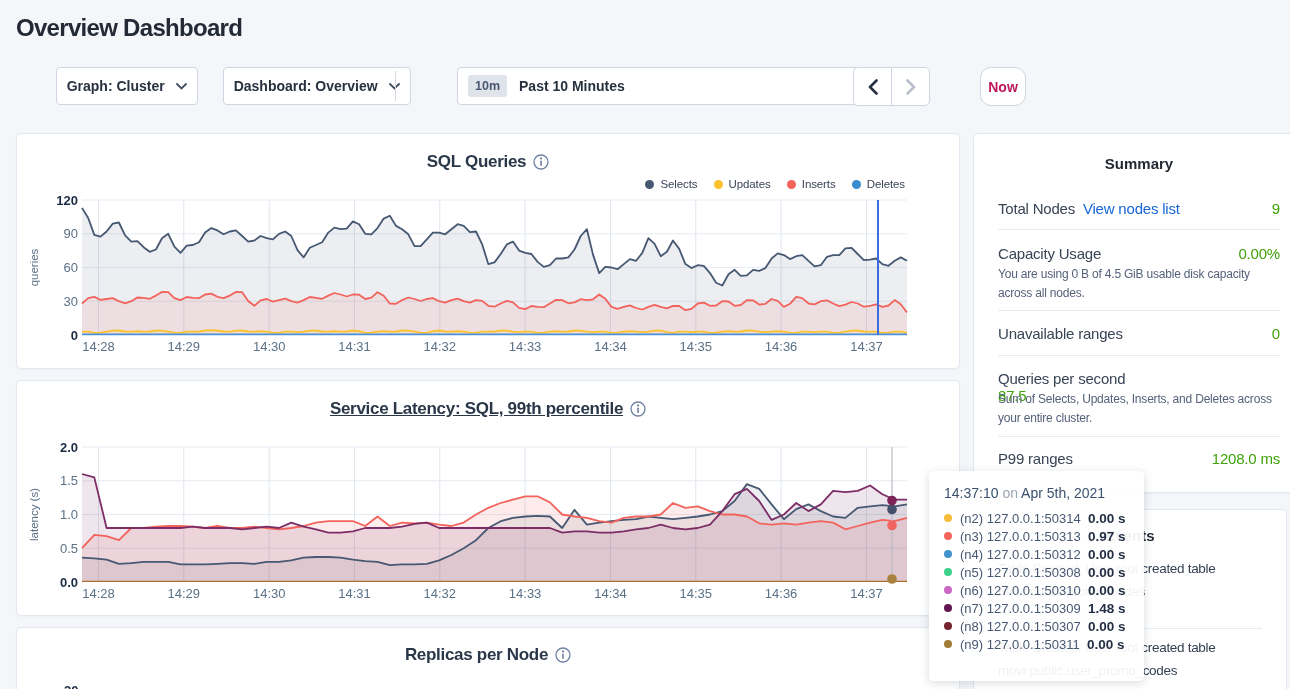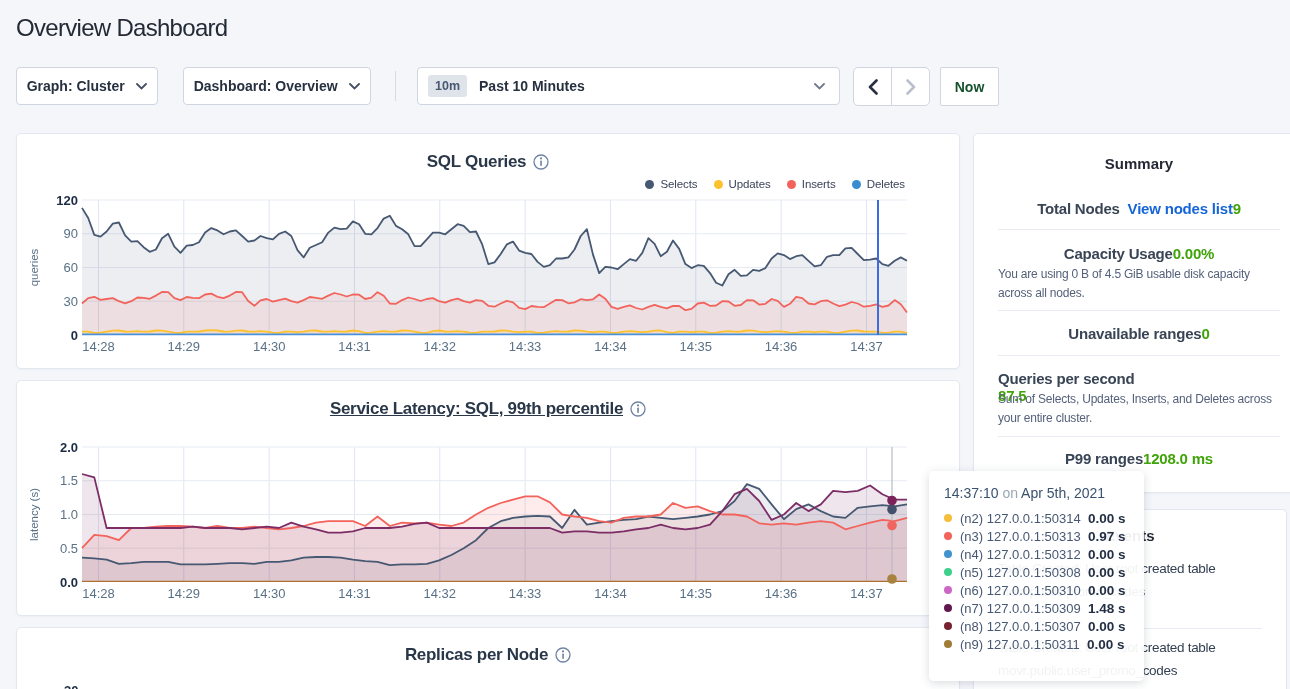--- a/index.html
+++ b/index.html
@@ -1,30 +1,30 @@
 <!DOCTYPE html>
 <html><head><meta charset="utf-8"><style>
 *{margin:0;padding:0;box-sizing:border-box;}
 html,body{width:1290px;height:689px;overflow:hidden;background:#f4f6fa;font-family:"Liberation Sans",sans-serif;}
 .abs{position:absolute;}
 .card{position:absolute;background:#fff;border:1px solid #e3e8f0;border-radius:5px;box-shadow:0 1px 2px rgba(56,76,108,0.04);}
-.btn{position:absolute;background:#fff;border:1px solid #cfd6e2;border-radius:4px;display:flex;align-items:center;justify-content:center;font-size:14px;font-weight:700;color:#26303f;}
+.btn{position:absolute;background:#fff;border:1px solid #cfd6e2;border-radius:4px;display:flex;align-items:center;justify-content:center;font-size:14px;font-weight:700;color:#26303f;margin-left:40px;}
 .ctitle{left:0;right:0;display:flex;align-items:center;justify-content:center;gap:7px;font-size:17px;font-weight:700;color:#293749;letter-spacing:-0.3px;}
 .lgd{margin-right:13px;}
 .lgd .dot{display:inline-block;width:9px;height:9px;border-radius:50%;margin-right:6px;vertical-align:-0.5px;}
-.srow{position:absolute;left:24px;right:24px;display:flex;justify-content:center;font-size:15px;font-weight:700;color:#394455;letter-spacing:-0.2px;}
+.srow{position:absolute;left:24px;right:24px;display:flex;justify-content:space-between;font-size:15px;font-weight:400;color:#394455;letter-spacing:-0.2px;}
 .srow .g{color:#3fa309;}
 .sdesc{position:absolute;left:24px;right:14px;font-size:12px;color:#55617a;letter-spacing:-0.2px;line-height:18.5px;white-space:nowrap;}
 .sdiv{position:absolute;left:24px;right:24px;border-top:1px solid #e8ecf2;}
 .ttrow{display:flex;align-items:center;height:18px;font-size:13px;color:#475872;}
 .ttrow .d{width:8px;height:8px;border-radius:50%;margin-right:8px;flex:none;}
 .ttrow .v{font-weight:700;color:#242f45;font-size:13.5px;}
 </style></head>
 <body>
-<div class="abs" style="left:16px;top:14px;font-size:24px;color:#242a35;letter-spacing:-0.7px;">Overview Dashboard</div>
+<div class="abs" style="left:16px;top:14px;font-size:24px;color:#242a35;letter-spacing:-0.7px;font-weight:bold;">Overview Dashboard</div>
 
 <div class="btn" style="left:16px;top:67px;width:142px;height:38px;">Graph: Cluster&nbsp;&nbsp;&nbsp;<svg width="11" height="7" viewBox="0 0 11 7">
       <path d="M1 1l4.5 4.5L10 1" stroke="#434f63" stroke-width="1.8" fill="none" stroke-linecap="round"></path>
     </svg></div>
 <div class="btn" style="left:183px;top:67px;width:188px;height:38px;">Dashboard: Overview&nbsp;&nbsp;&nbsp;<svg width="11" height="7" viewBox="0 0 11 7">
       <path d="M1 1l4.5 4.5L10 1" stroke="#434f63" stroke-width="1.8" fill="none" stroke-linecap="round"></path>
     </svg></div>
 <div class="abs" style="left:395px;top:71px;width:1px;height:30px;background:#d5dae3;"></div>
 <div class="btn" style="left:417px;top:67px;width:423px;height:38px;justify-content:flex-start;">
   <span style="background:#dfe3ea;border-radius:3px;font-size:12.5px;font-weight:700;color:#475872;padding:4px 7px;margin-left:10px;text-align:right;">10m</span>
@@ -38,21 +38,21 @@
       <svg width="10" height="16" viewBox="0 0 10 16">
         <path d="M8.5 1.5L2 8l6.5 6.5" stroke="#26303f" stroke-width="2.6" fill="none" stroke-linecap="round" stroke-linejoin="round"></path>
       </svg>
     </div>
   <div style="flex:1;display:flex;align-items:center;justify-content:center;">
       <svg width="10" height="16" viewBox="0 0 10 16">
         <path d="M1.5 1.5L8 8l-6.5 6.5" stroke="#b9c0cb" stroke-width="2.6" fill="none" stroke-linecap="round" stroke-linejoin="round"></path>
       </svg>
     </div>
 </div>
-<div class="btn" style="left:940px;top:67px;width:59px;height:39px;border-radius:2px;color:#14532d;">Now</div>
+<div class="btn" style="left:940px;top:67px;width:46px;height:39px;border-radius:11px;color:#be185d;">Now</div>
 
 <div class="card" style="left:16px;top:133px;width:944px;height:236px;">
   <div class="abs ctitle" style="top:18px;">SQL Queries <svg class="icn" width="16" height="16" viewBox="0 0 16 16">
         <circle cx="8" cy="8" r="7" fill="none" stroke="#6e82a3" stroke-width="1.3"></circle>
         <rect x="7.25" y="6.6" width="1.6" height="5.4" rx="0.7" fill="#6e82a3"></rect>
         <circle cx="8" cy="4.4" r="1.05" fill="#6e82a3"></circle>
       </svg></div>
   <div style="position:absolute;right:54px;top:44px;font-size:11.5px;color:#3c445a;letter-spacing:-0.1px;">
 <span class="lgd"><span class="dot" style="background:#475872"></span>Selects</span>
 <span class="lgd"><span class="dot" style="background:#fdc12e"></span>Updates</span>

